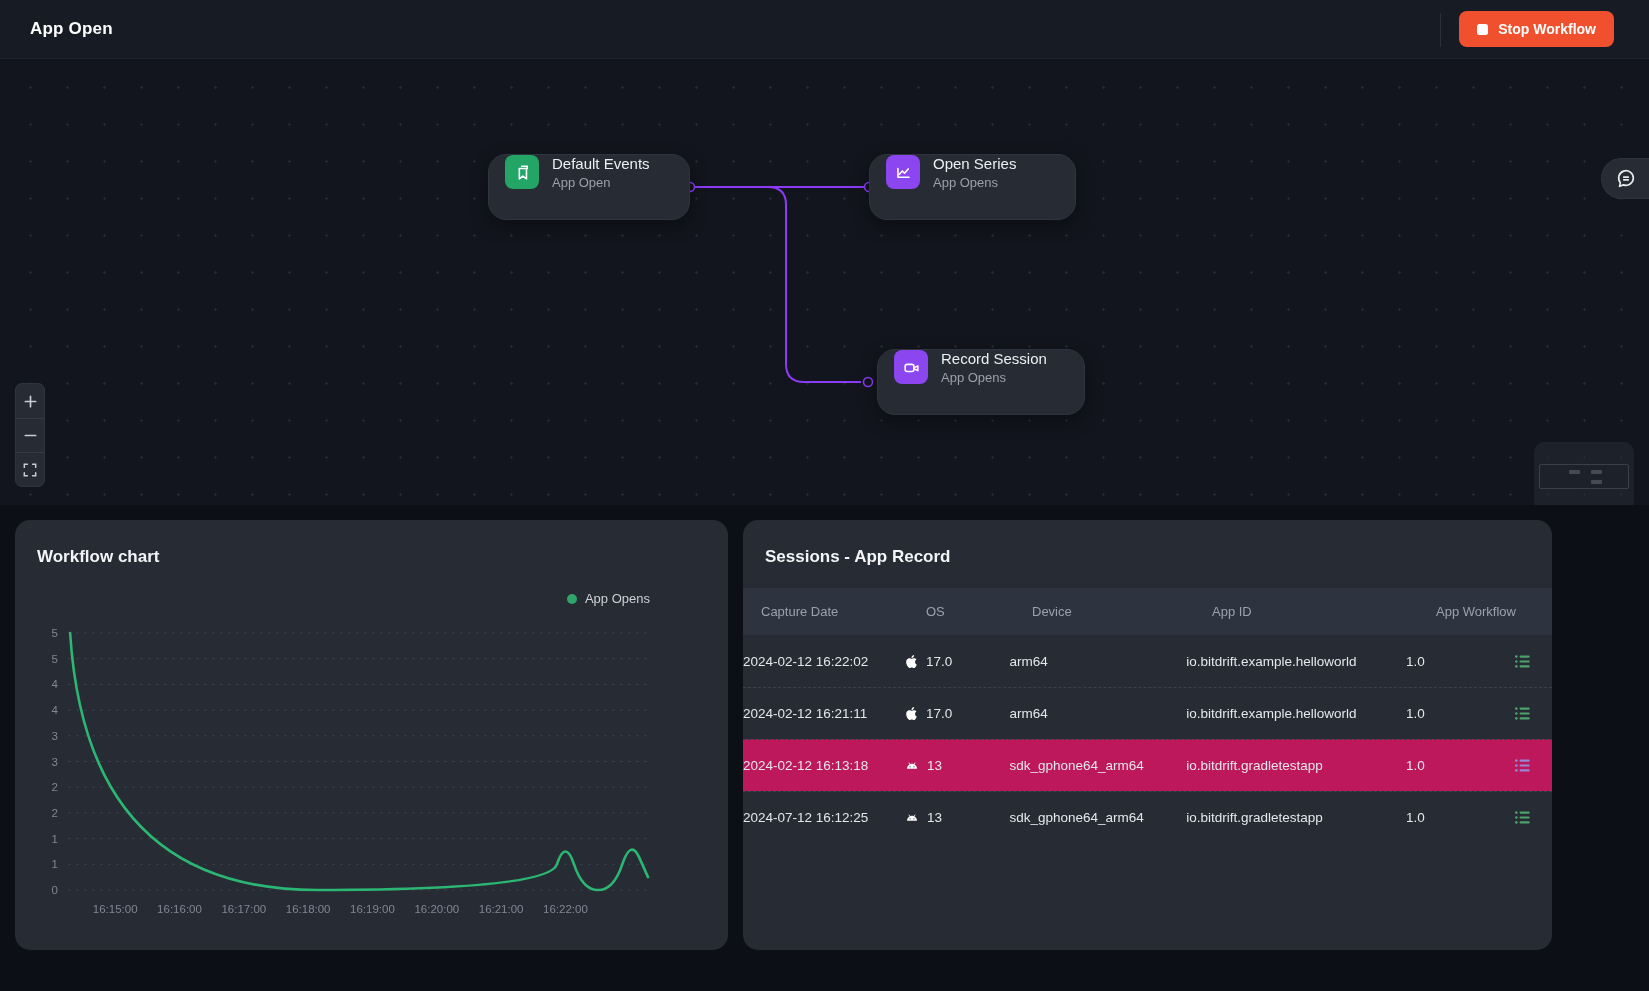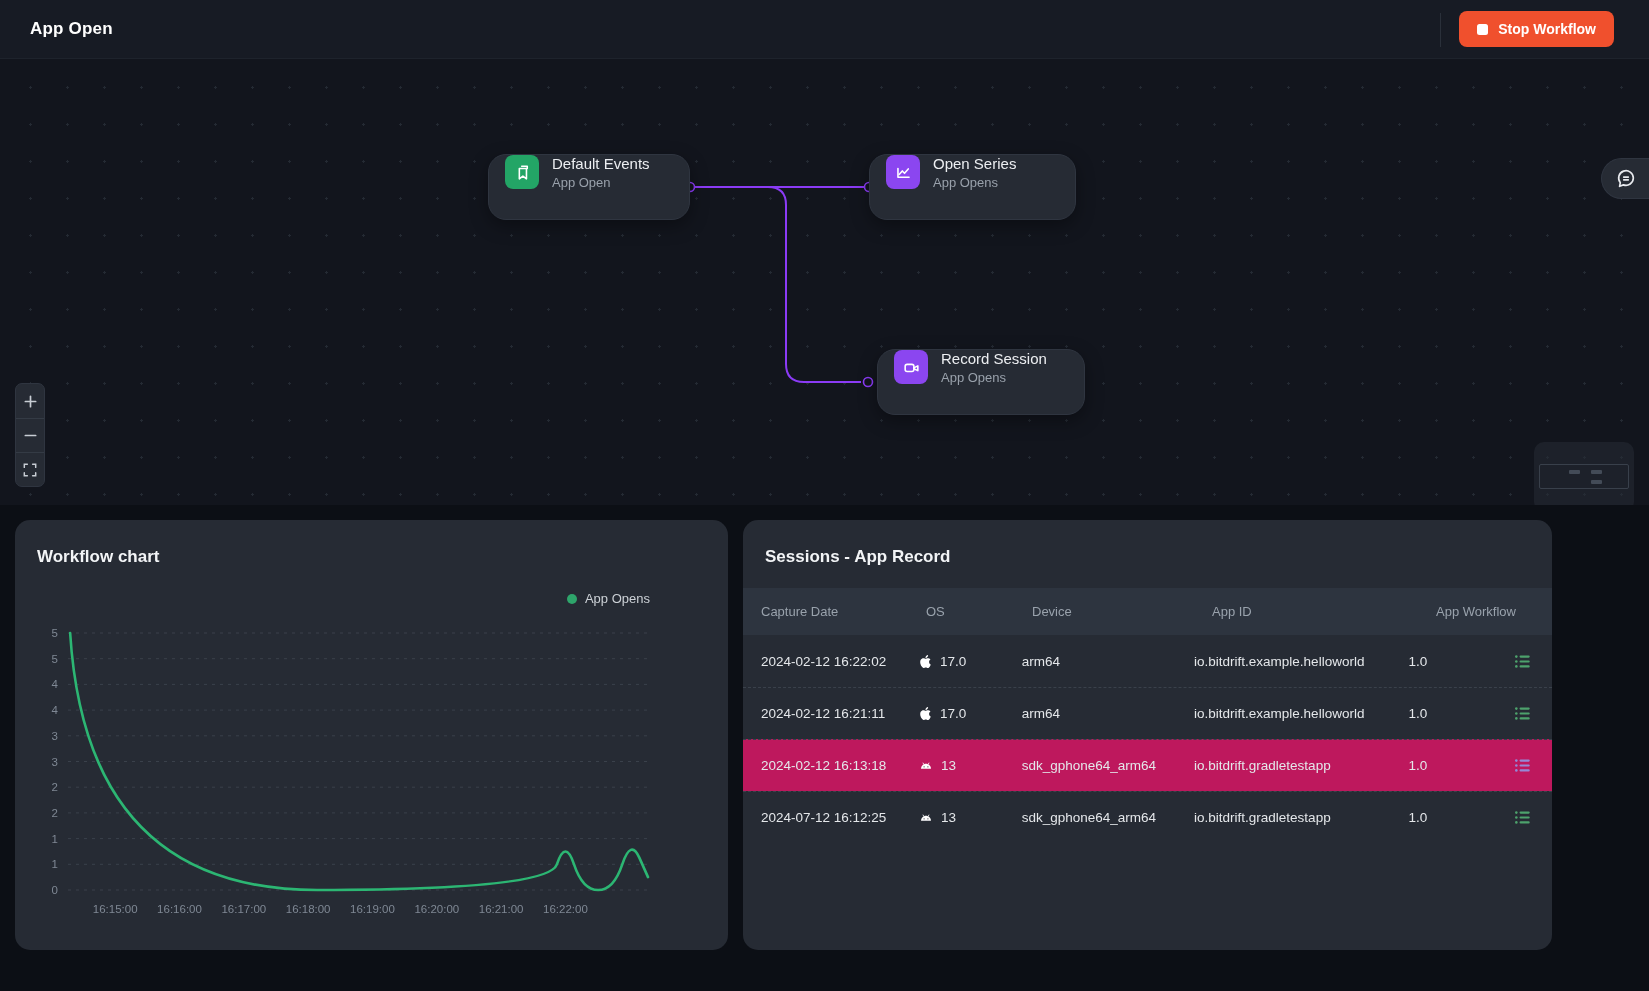--- a/index.html
+++ b/index.html
@@ -117,21 +117,21 @@
   #chart { position:absolute; left:5px; top:100px; width:660px; height:320px; }
 
   .sessions-panel h2 { position:absolute; left:22px; top:27px; }
   .thead {
     position:absolute; top:68px; left:0; right:0; height:47px;
     background:#2d343f; display:flex; align-items:center; padding-left:18px;
   }
   .th { font-size:13px; color:#99a2ac; }
   .tbody { position:absolute; top:115px; left:0; right:0; bottom:0; }
   .trow {
-    display:flex; align-items:center; height:52px; padding-left:18px; cursor:pointer;
+    display:flex; align-items:center; height:52px; cursor:pointer;
   }
   .trow + .trow { border-top:1px dashed #3a414b; }
   .trow.hl { background:#be185d; }
   .c0 { width:165px; } .c1 { width:78px; display:flex; align-items:center; gap:8px; }
   .c2 { width:180px;margin-left:28px; } .c3 { width:224px; } .c4 { width:108px; }
   .c5 { flex:1; display:flex; justify-content:flex-end; padding-right:19px; }
   .cell { font-size:13.5px; color:#e4e7ea; }
   .os-icon { display:inline-flex; color:#ffffff; }
   .action-btn { background:none; border:none; cursor:pointer; display:flex; padding:2px; }
 </style>

